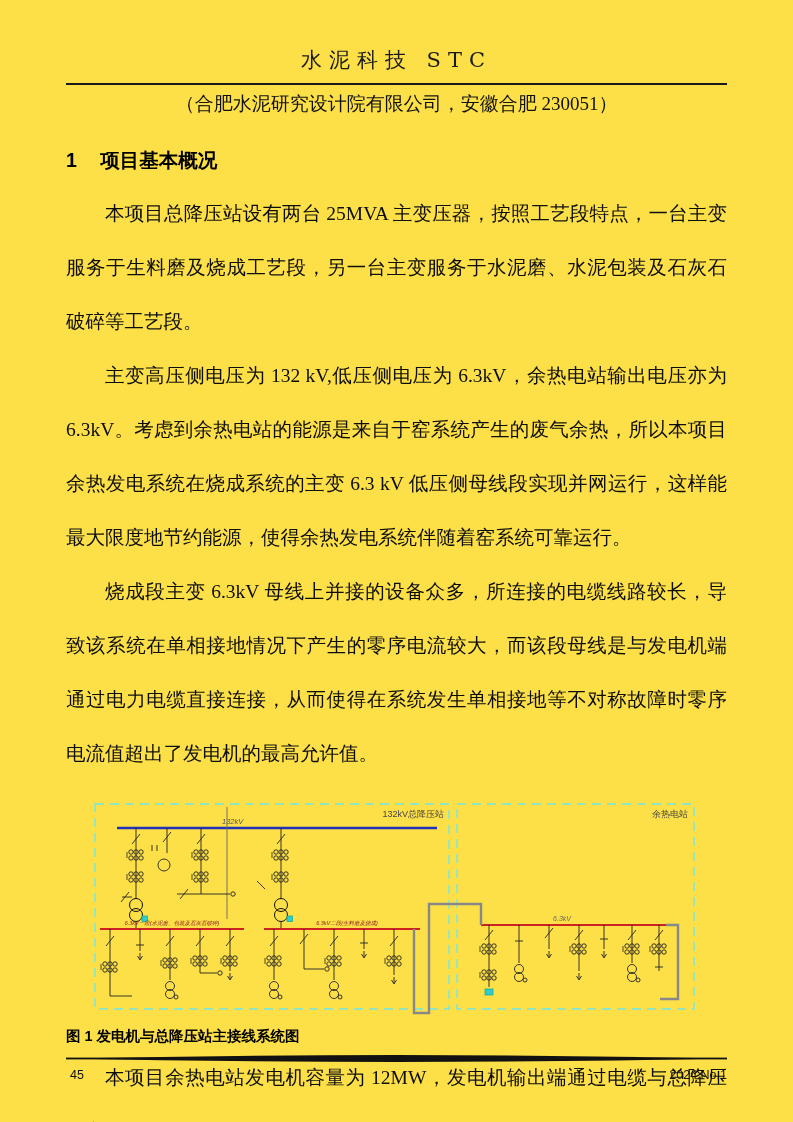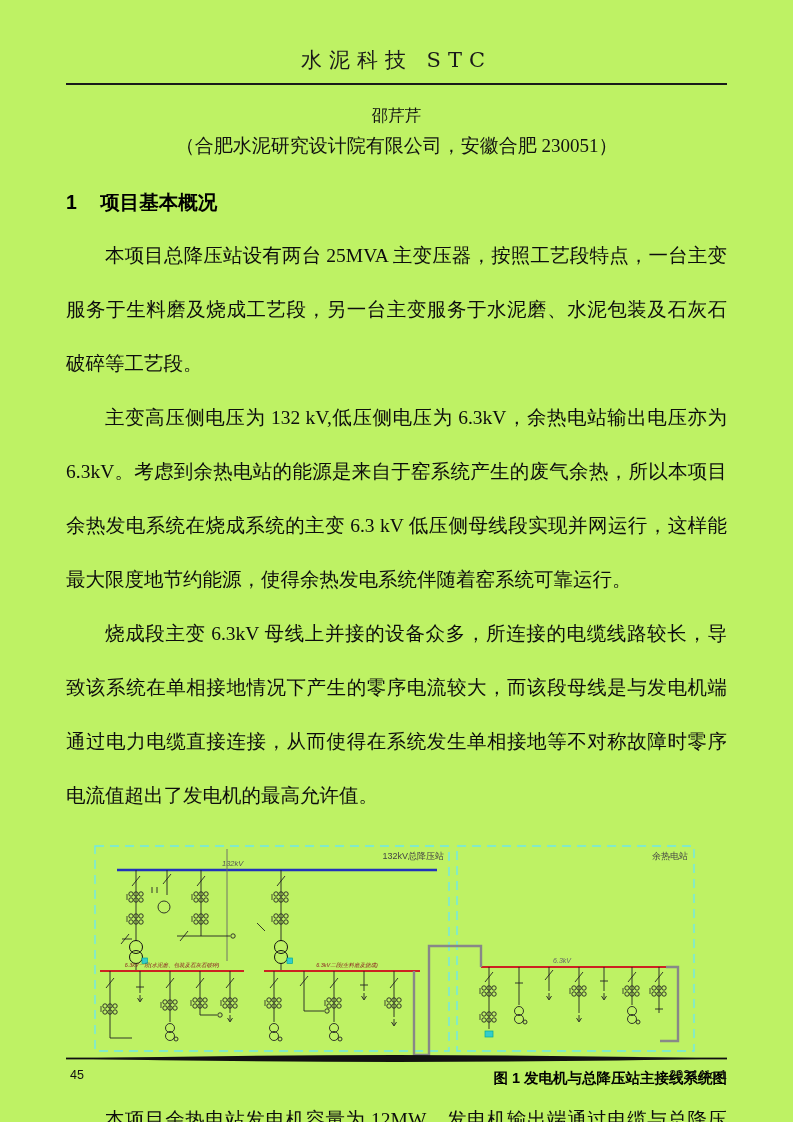--- a/index.html
+++ b/index.html
@@ -1,18 +1,18 @@
 <!DOCTYPE html>
 <html><head>
 <meta charset="utf-8">
 <style>
   * { margin:0; padding:0; box-sizing:border-box; }
   html,body { background:#ffffff; }
   .page {
-    position:relative; width:793px; height:1122px; background:#bef264;
+    position:relative; width:793px; height:1122px; background:#fde047;
     font-family:"Liberation Serif", serif; color:#111; overflow:hidden;
   }
   .content { padding:0 66px; }
 
   .journal-header { padding-top:46px; text-align:center; }
   .journal-title {
     font-family:"DejaVu Serif", serif;
     font-size:21px; letter-spacing:7px; color:#1a1a1a;
   }
   .header-rule { margin-top:9px; border-top:2px solid #1a1a1a; }
@@ -33,21 +33,21 @@
   .section-heading .sec-num { margin-right:18px; }
 
   p.body-par {
     font-size:19.5px; line-height:54px; text-align:justify;
     text-indent:2em; color:#0d0d0d;
   }
   p.first { margin-top:13px; }
 
   .figure-wrap { margin-top:20px; margin-left:26px; }
   .fig-caption {
-    margin-top:4px; text-align:right;
+    margin-top:4px; text-align:left;
     font-family:"Liberation Sans", sans-serif;
     font-weight:bold; font-size:14.5px; color:#000;
   }
   .after-fig { margin-top:5px; }
 
   .page-footer { position:absolute; left:66px; top:1049px; width:661px; }
   .footer-texts { position:relative; height:20px; margin-top:1px;
     font-family:"Liberation Sans", sans-serif; font-size:12.5px; color:#111; }
   .page-num { position:absolute; left:4px; right:0; text-align:left; }
   .issue-num { position:absolute; right:0; }
@@ -60,21 +60,20 @@
 
 <div class="page">
   <div class="content">
 
     <div class="journal-header">
       <div class="journal-title">水泥科技 STC</div>
       <div class="header-rule"></div>
     </div>
 
 
-    <div class="author">邵芹芹</div>
     <div class="affiliation">（合肥水泥研究设计院有限公司，安徽合肥 230051）</div>
 
     <h2 class="section-heading">
       <span class="sec-num">1</span>
       <span>项目基本概况</span>
     </h2>
 
     <p class="body-par first">本项目总降压站设有两台 25MVA 主变压器，按照工艺段特点，一台主变服务于生料磨及烧成工艺段，另一台主变服务于水泥磨、水泥包装及石灰石破碎等工艺段。</p>
     <p class="body-par">主变高压侧电压为 132 kV,低压侧电压为 6.3kV，余热电站输出电压亦为 6.3kV。考虑到余热电站的能源是来自于窑系统产生的废气余热，所以本项目余热发电系统在烧成系统的主变 6.3 kV 低压侧母线段实现并网运行，这样能最大限度地节约能源，使得余热发电系统伴随着窑系统可靠运行。</p>
     <p class="body-par">烧成段主变 6.3kV 母线上并接的设备众多，所连接的电缆线路较长，导致该系统在单相接地情况下产生的零序电流较大，而该段母线是与发电机端通过电力电缆直接连接，从而使得在系统发生单相接地等不对称故障时零序电流值超出了发电机的最高允许值。</p>

